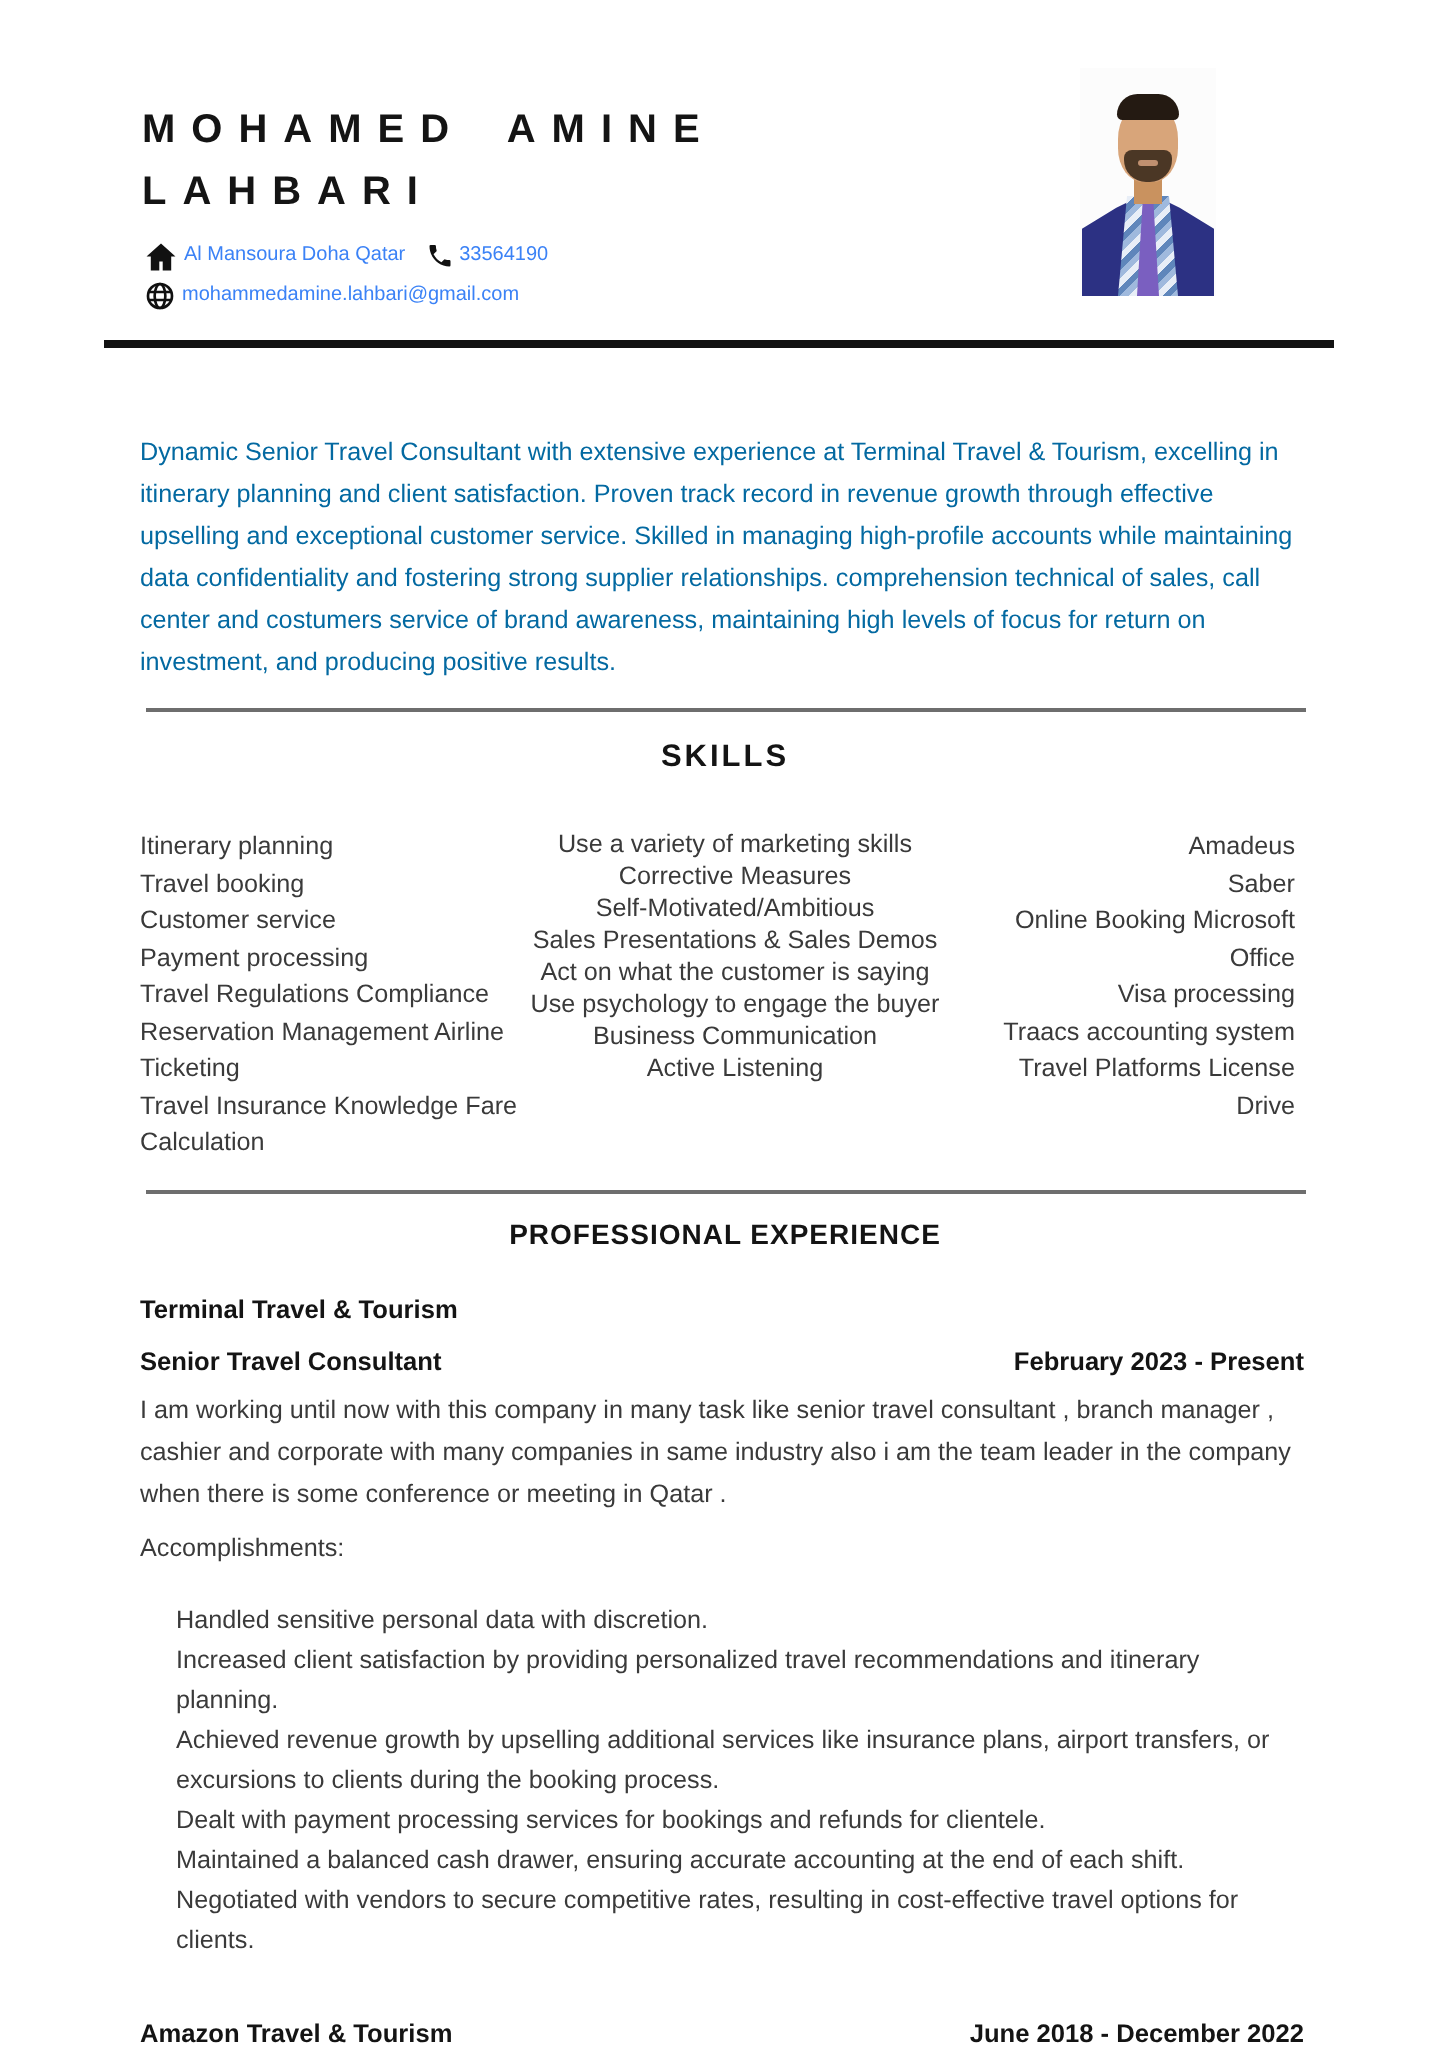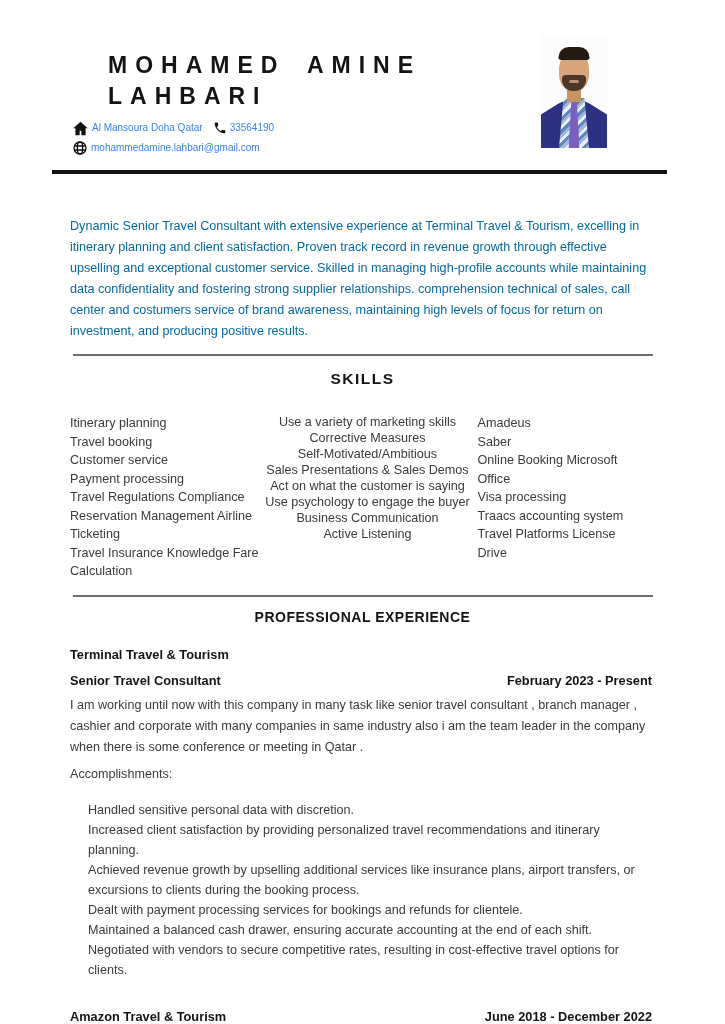--- a/index.html
+++ b/index.html
@@ -9,22 +9,22 @@
     font-family:"Liberation Sans", sans-serif;
     color:#3a3a3a;
     position:relative;
     overflow:hidden;
   }
   .page { position:relative; width:725px; height:1024px; background:#fff; }
 
   
   .header { position:relative; padding-top:50px; }
   .name {
-    margin-left:108px;
-    font-size:23px; font-weight:bold; color:#141414;
+    margin-left:71px;
+    font-size:20px; font-weight:bold; color:#141414;
     letter-spacing:8px; line-height:31px;
     word-spacing:8px;
   }
   .contact { margin-left:72px; margin-top:6px; font-size:10px; color:#3b82f6; }
   .contact-line { display:flex; align-items:center; line-height:20px; }
   .cicon { display:inline-flex; align-items:center; justify-content:center; margin-right:3px; color:#111; }
   .cicon svg { display:block; }
   .phone-group { display:flex; align-items:center; margin-left:10px; }
 
   .divider-thick {
@@ -95,21 +95,21 @@
   .skills-heading { margin-top:14px; font-size:15.5px; letter-spacing:1.5px; }
   .pe-heading { margin-top:12px; font-size:14px; letter-spacing:.5px; }
 
   
   .skills-row {
     display:flex; margin:26px 70px 0 70px;
     font-size:12.6px; color:#3a3a3a;
   }
   .skill-col1 { width:195px; text-align:left; line-height:18.5px; }
   .skill-col2 { width:205px; text-align:center; line-height:16px; }
-  .skill-col3 { width:185px; text-align:left; line-height:18.5px; }
+  .skill-col3 { width:185px; text-align:right; line-height:18.5px; }
   .skill-col3 .inner { width:170px; margin:0 auto; }
 
   .pe-divider { margin-top:14px; }
 
   
   .job { margin:0 73px 0 70px; font-size:12.6px; }
   .job1 { margin-top:22px; }
   .company { font-weight:bold; color:#141414; font-size:12.8px; }
   .job-row { display:flex; justify-content:space-between; align-items:baseline; }
   .job-title { font-weight:bold; color:#141414; font-size:12.8px; }

